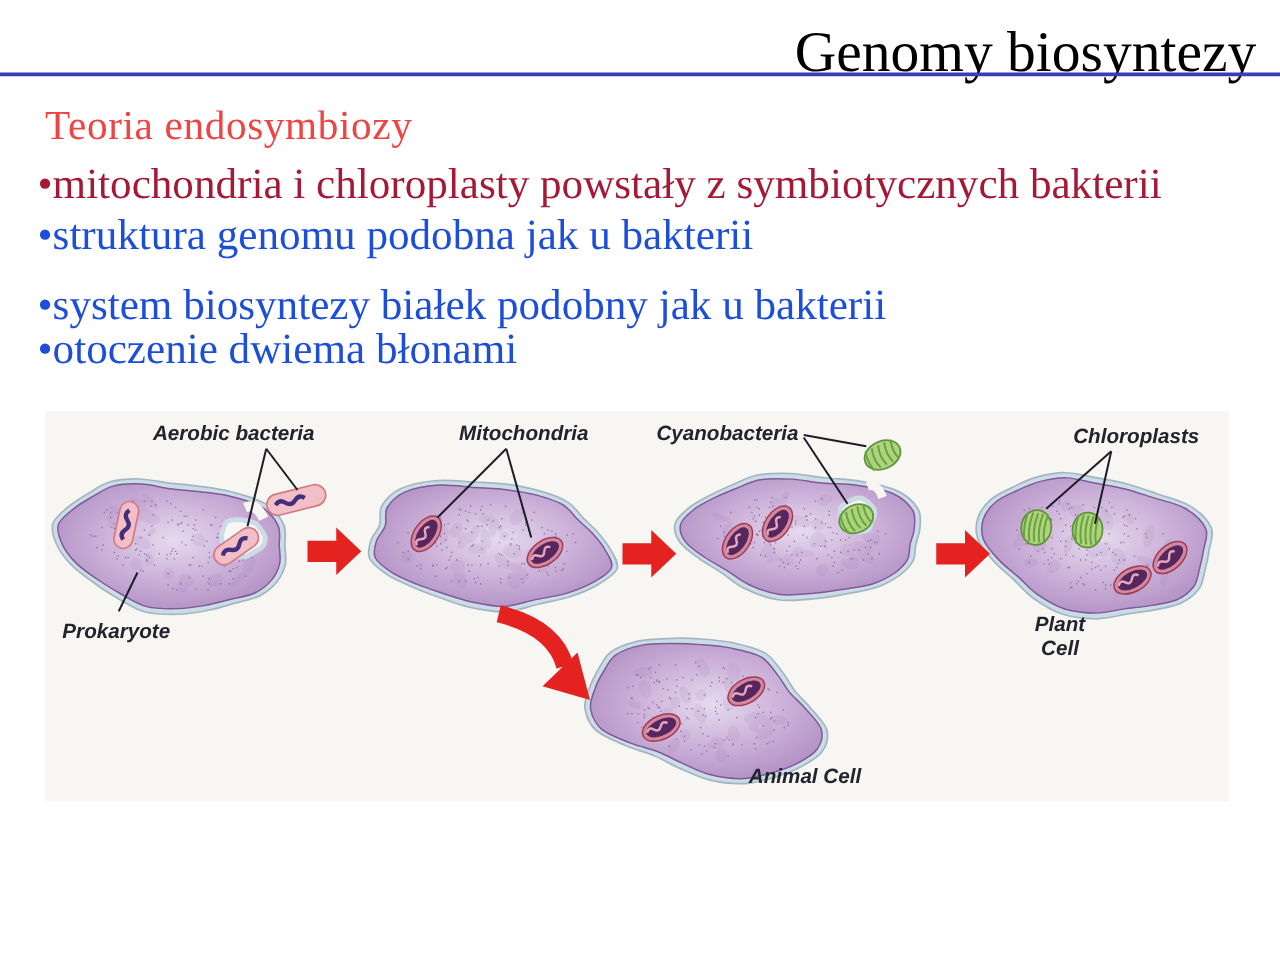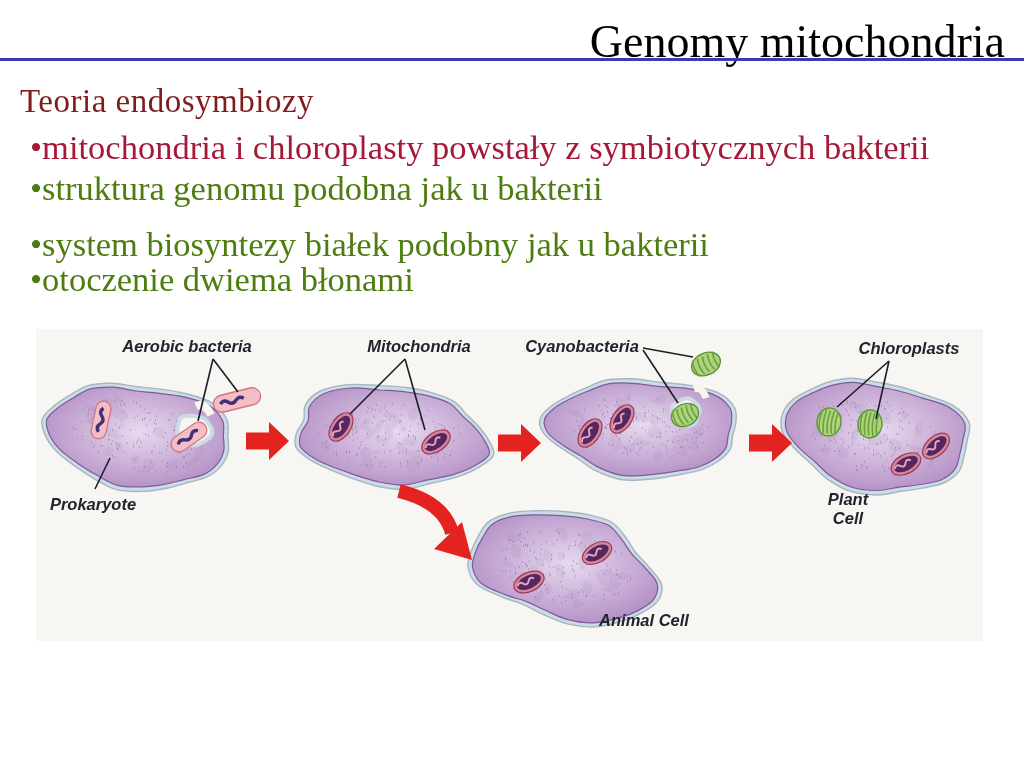--- a/index.html
+++ b/index.html
@@ -1,19 +1,19 @@
 <!DOCTYPE html>
 <html><head><meta charset="utf-8"><title>Genomy organellowe</title>
 <style>
 html,body{margin:0;padding:0;width:1024px;height:768px;background:#fff;overflow:hidden}
 body{font-family:"Liberation Serif",serif;position:relative}
 .title{position:absolute;top:15px;right:19px;font-size:46px;color:#000;white-space:nowrap}
 .rule{position:absolute;left:0;top:58px;width:1024px;height:2.5px;background:#3b3bb3}
-.tb{position:absolute;left:30px;white-space:nowrap;color:#4d7c0f;font-size:34.5px}
-.l1{top:83px;font-size:33px;color:#7f1d1d;left:20px;letter-spacing:0.5px}
+.tb{position:absolute;left:30px;white-space:nowrap;color:#1d4ed8;font-size:34.5px}
+.l1{top:83px;font-size:33px;color:#ef4444;left:36px;letter-spacing:0.5px}
 .l2{top:128px;color:#a51937}
 .l3{top:169px}
 .l4{top:225px}
 .l5{top:260px}
 .dlab{font-family:"Liberation Sans",sans-serif;font-weight:bold;font-style:italic;fill:#23232e}
 .stip{stroke:#7c5f96;stroke-width:1.1;fill:none;opacity:0.75}
 </style></head>
 <body>
 <svg width="1024" height="768" viewBox="0 0 1024 768" style="position:absolute;left:0;top:0">
 <defs>
@@ -284,18 +284,18 @@
 <line x1="95" y1="489" x2="110" y2="458" stroke="#1d1d28" stroke-width="1.6"></line>
 <text x="187" y="352" text-anchor="middle" class="dlab" style="font-size:16.5px">Aerobic bacteria</text>
 <text x="419" y="352" text-anchor="middle" class="dlab" style="font-size:16.5px">Mitochondria</text>
 <text x="582" y="352" text-anchor="middle" class="dlab" style="font-size:16.5px">Cyanobacteria</text>
 <text x="909" y="354" text-anchor="middle" class="dlab" style="font-size:16.5px">Chloroplasts</text>
 <text x="93" y="510" text-anchor="middle" class="dlab" style="font-size:16.5px">Prokaryote</text>
 <text x="848" y="505" text-anchor="middle" class="dlab" style="font-size:16.5px">Plant</text>
 <text x="848" y="524" text-anchor="middle" class="dlab" style="font-size:16.5px">Cell</text>
 <text x="644" y="626" text-anchor="middle" class="dlab" style="font-size:16.5px">Animal Cell</text>
 </svg>
-<div class="title">Genomy mitochondria</div>
+<div class="title">Genomy biosyntezy</div>
 <div class="rule"></div>
 <div class="tb l1">Teoria endosymbiozy</div>
 <div class="tb l2">•mitochondria i chloroplasty powstały z symbiotycznych bakterii</div>
 <div class="tb l3">•struktura genomu podobna jak u bakterii</div>
 <div class="tb l4">•system biosyntezy białek podobny jak u bakterii</div>
 <div class="tb l5">•otoczenie dwiema błonami</div>
 </body></html>

